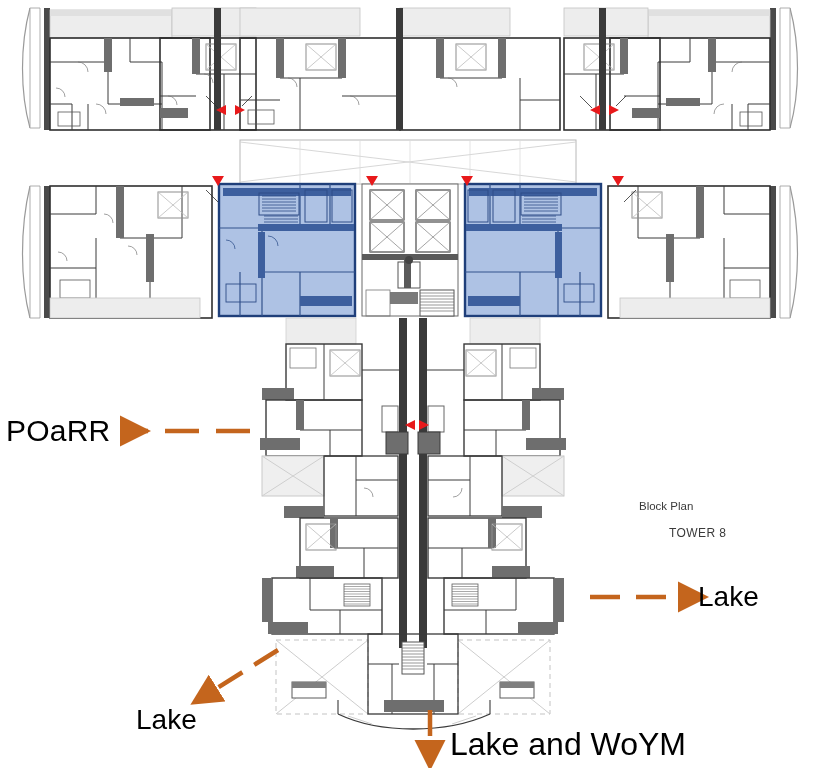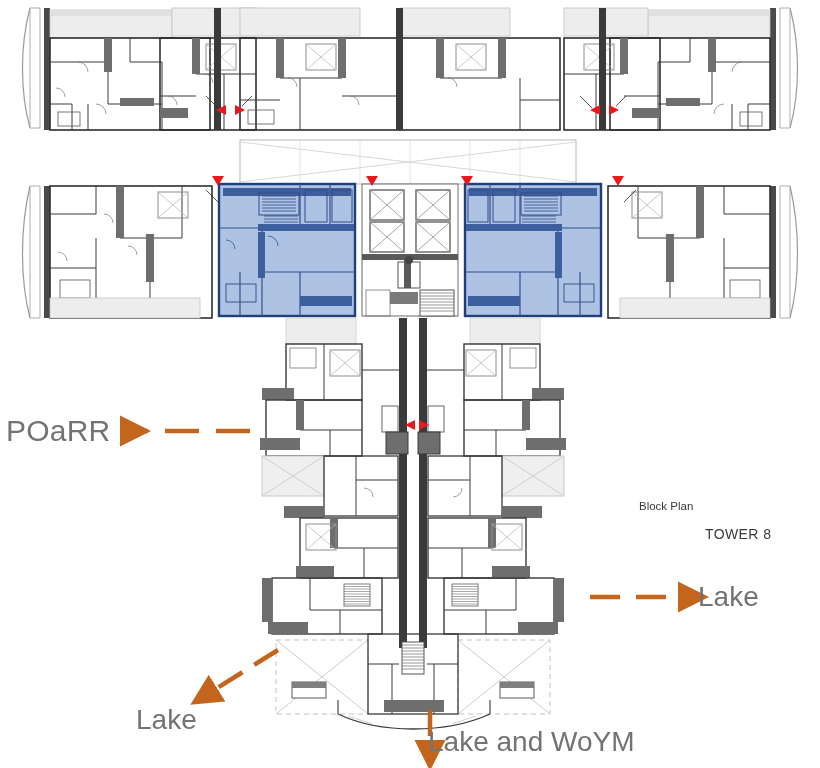--- a/index.html
+++ b/index.html
@@ -5,29 +5,29 @@
 <style>
   html,body{margin:0;padding:0;background:#ffffff;}
   body{
     width:820px;height:768px;
     font-family:"Liberation Sans", sans-serif;
     overflow:hidden;position:relative;
   }
   #stage{position:relative;width:820px;height:768px;background:#fff;}
   #plan{position:absolute;left:0;top:0;width:820px;height:768px;}
   .anno-label{
-    position:absolute;color:#737373;white-space:nowrap;
+    position:absolute;color:#000000;white-space:nowrap;
     font-family:"Liberation Sans", sans-serif;
   }
   #lbl-poarr{left:6px;top:414px;font-size:30px;letter-spacing:0.2px;}
   #lbl-lake-right{left:698px;top:581px;font-size:28px;}
   #lbl-lake-bottom{left:136px;top:704px;font-size:28px;}
-  #lbl-lake-woym{left:428px;top:726px;font-size:28px;}
+  #lbl-lake-woym{left:450px;top:726px;font-size:32px;}
   #cap-block{left:639px;top:500px;font-size:11.5px;color:#3a3a3a;}
-  #cap-tower{left:669px;top:526px;font-size:14px;color:#3a3a3a;letter-spacing:0.4px;margin-left:36px;}
+  #cap-tower{left:669px;top:526px;font-size:12px;color:#3a3a3a;letter-spacing:0.4px;}
 </style>
 </head>
 <body>
 
 <div id="stage">
 
   <svg id="plan" viewBox="0 0 820 768" xmlns="http://www.w3.org/2000/svg">
 
     <defs>
 

